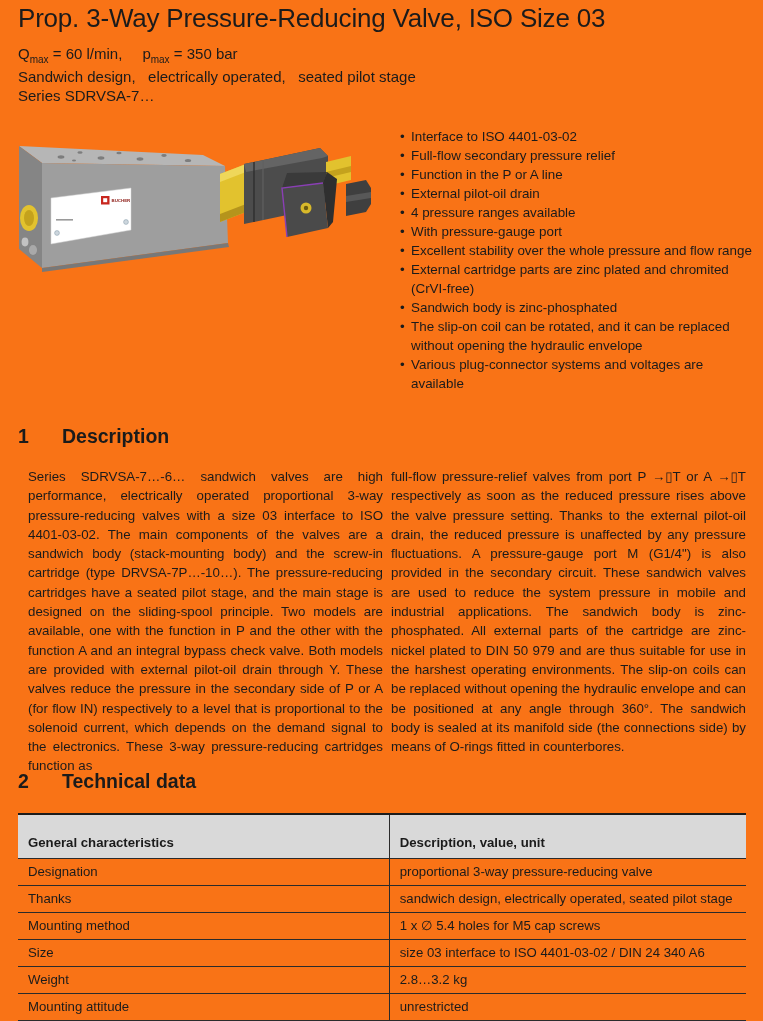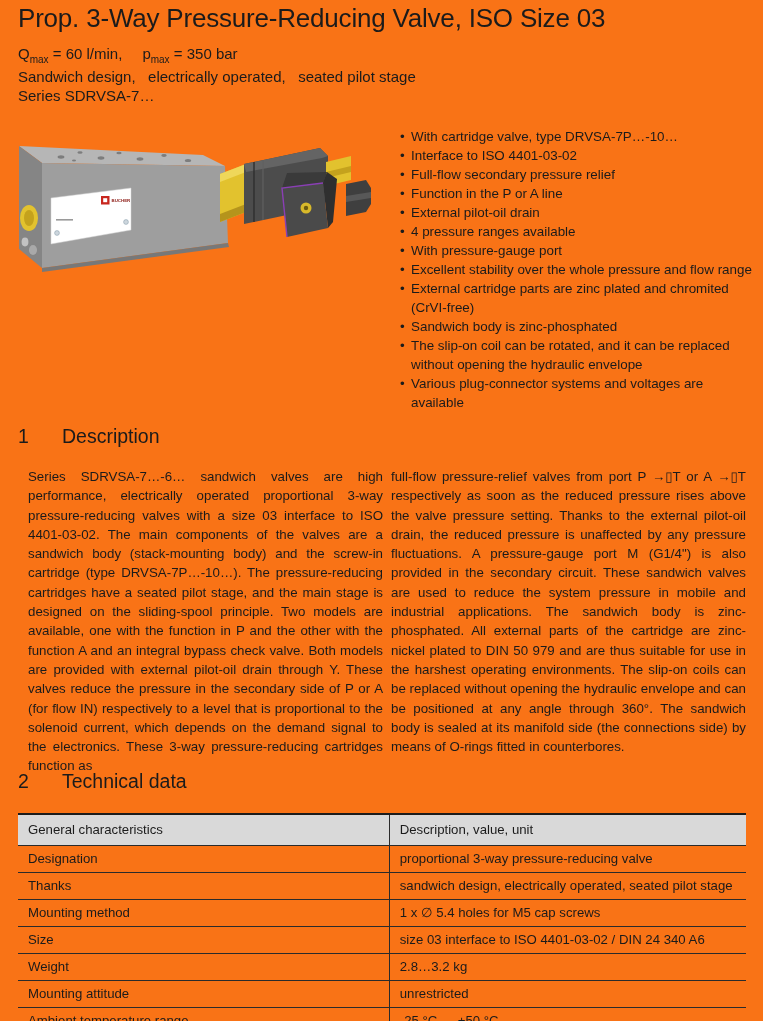--- a/index.html
+++ b/index.html
@@ -21,21 +21,21 @@
 
   
   .product-figure { position:absolute; left:6px; top:138px; width:385px; height:168px; }
   .features { position:absolute; left:400px; top:127px; width:352px; list-style:none; }
   .features li {
     position:relative; padding-left:11px; font-size:13.4px; line-height:19px;
   }
   .features li::before { content:"\2022"; position:absolute; left:0; top:0; }
 
   
-  .sec-head { position:absolute; left:18px; font-size:19.5px; font-weight:400; }
+  .sec-head { position:absolute; left:18px; font-size:19.5px; font-weight:700; }
   .sec-head .sec-num { display:inline-block; width:44px; }
   #sec1 { top:425px; }
   #sec2 { top:770px; }
 
   
   .desc-col {
     position:absolute; top:467px; width:355px;
     font-size:13.3px; line-height:19.3px; text-align:justify;
   }
   #desc-left { left:28px; }
@@ -44,21 +44,21 @@
   
   .tech-table {
     position:absolute; left:18px; top:813px; width:728px;
     border-collapse:collapse; font-size:13.2px;
     border-top:2px solid #1c1c1c; border-bottom:2px solid #1c1c1c;
   }
   .tech-table th, .tech-table td {
     text-align:left; font-weight:400; padding:5px 10px 6px 10px;
     border-bottom:1px solid #2b2b2b;
   }
-  .tech-table th { background:#d9d9d9; font-weight:400; padding:7px 10px 8px 10px; }
+  .tech-table th { background:#d9d9d9; font-weight:700; padding:20px 10px 8px 10px; }
   .tech-table th:first-child, .tech-table td:first-child {
     width:51%; border-right:1px solid #2b2b2b;
   }
 </style>
 </head>
 <body>
 
 <div class="page">
 
   <div class="doc-header">
@@ -119,21 +119,20 @@
       <polygon points="276,50 317,45 321,34 281,35" fill="#3a3a3a"></polygon>
       <polygon points="317,45 321,34 331,41 327,84 322,90" fill="#2f2f2f"></polygon>
       <polygon points="276,50 317,45 322,90 281,99" fill="#4a4a4a"></polygon>
       <path d="M317,45 L276,50 L281,99" stroke="#8a3fb5" stroke-width="1.4" fill="none"></path>
       <circle cx="300" cy="70" r="5.5" fill="#d8b92a"></circle>
       <circle cx="300" cy="70" r="2.2" fill="#6b5a10"></circle>
     </svg>
   </div>
 
   <ul class="features">
-    <li>With cartridge valve, type DRVSA-7P…-10…</li>
     <li>Interface to ISO 4401-03-02</li>
     <li>Full-flow secondary pressure relief</li>
     <li>Function in the P or A line</li>
     <li>External pilot-oil drain</li>
     <li>4 pressure ranges available</li>
     <li>With pressure-gauge port</li>
     <li>Excellent stability over the whole pressure and flow range</li>
     <li>External cartridge parts are zinc plated and chromited (CrVI-free)</li>
     <li>Sandwich body is zinc-phosphated</li>
     <li>The slip-on coil can be rotated, and it can be replaced without opening the hydraulic envelope</li>

